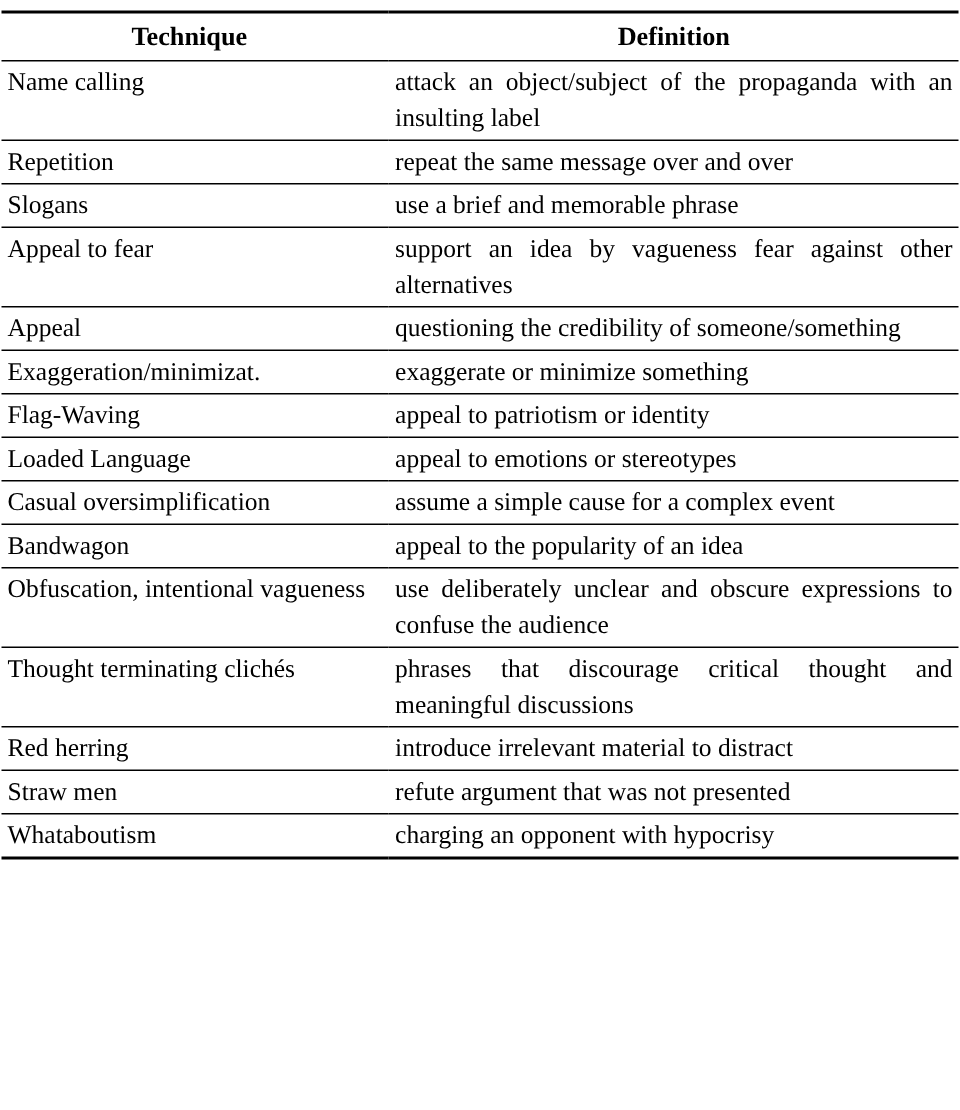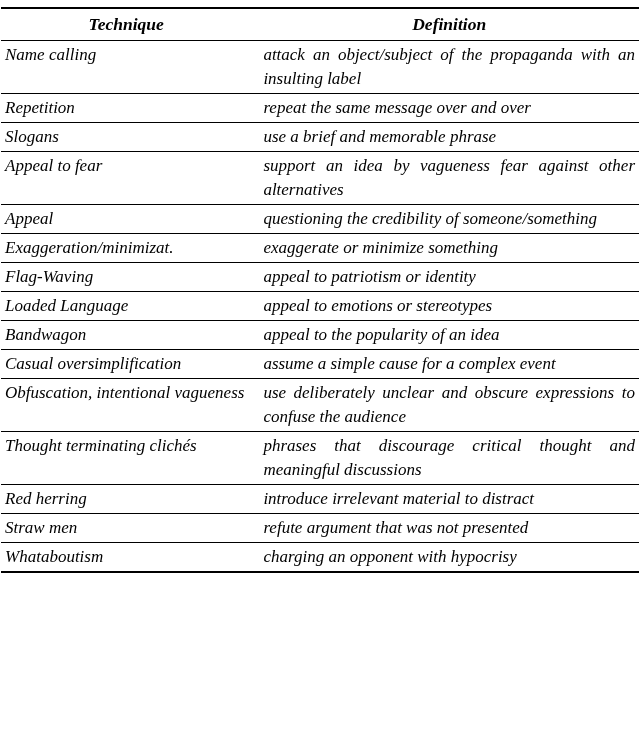--- a/index.html
+++ b/index.html
@@ -5,21 +5,20 @@
   * { margin: 0; padding: 0; box-sizing: border-box; }
   html, body { background: #ffffff; }
   body { width: 640px; }
   .page {
     width: 640px;
     min-height: 740px;
     padding: 7px 1px 6px 1px;
     font-family: "Liberation Serif", "DejaVu Serif", serif;
     color: #000;
     background: #fff;
-    font-style: italic;
   }
   table.tech-table {
     width: 100%;
     border-collapse: collapse;
     border-top: 2.6px solid #000;
     border-bottom: 2.6px solid #000;
   }
   .tech-table th, .tech-table td {
     vertical-align: top;
     font-size: 17px;
@@ -81,26 +80,26 @@
       </tr>
       <tr>
         <td class="tech-col">Flag-Waving</td>
         <td class="def-col">appeal to patriotism or identity</td>
       </tr>
       <tr>
         <td class="tech-col">Loaded Language</td>
         <td class="def-col">appeal to emotions or stereotypes</td>
       </tr>
       <tr>
+        <td class="tech-col">Casual oversimplification</td>
+        <td class="def-col">assume a simple cause for a complex event</td>
+      </tr>
+      <tr>
         <td class="tech-col">Bandwagon</td>
         <td class="def-col">appeal to the popularity of an idea</td>
-      </tr>
-      <tr>
-        <td class="tech-col">Casual oversimplification</td>
-        <td class="def-col">assume a simple cause for a complex event</td>
       </tr>
       <tr>
         <td class="tech-col">Obfuscation, intentional vagueness</td>
         <td class="def-col">use deliberately unclear and obscure expressions to confuse the audience</td>
       </tr>
       <tr>
         <td class="tech-col">Thought terminating clichés</td>
         <td class="def-col">phrases that discourage critical thought and meaningful discussions</td>
       </tr>
       <tr>

